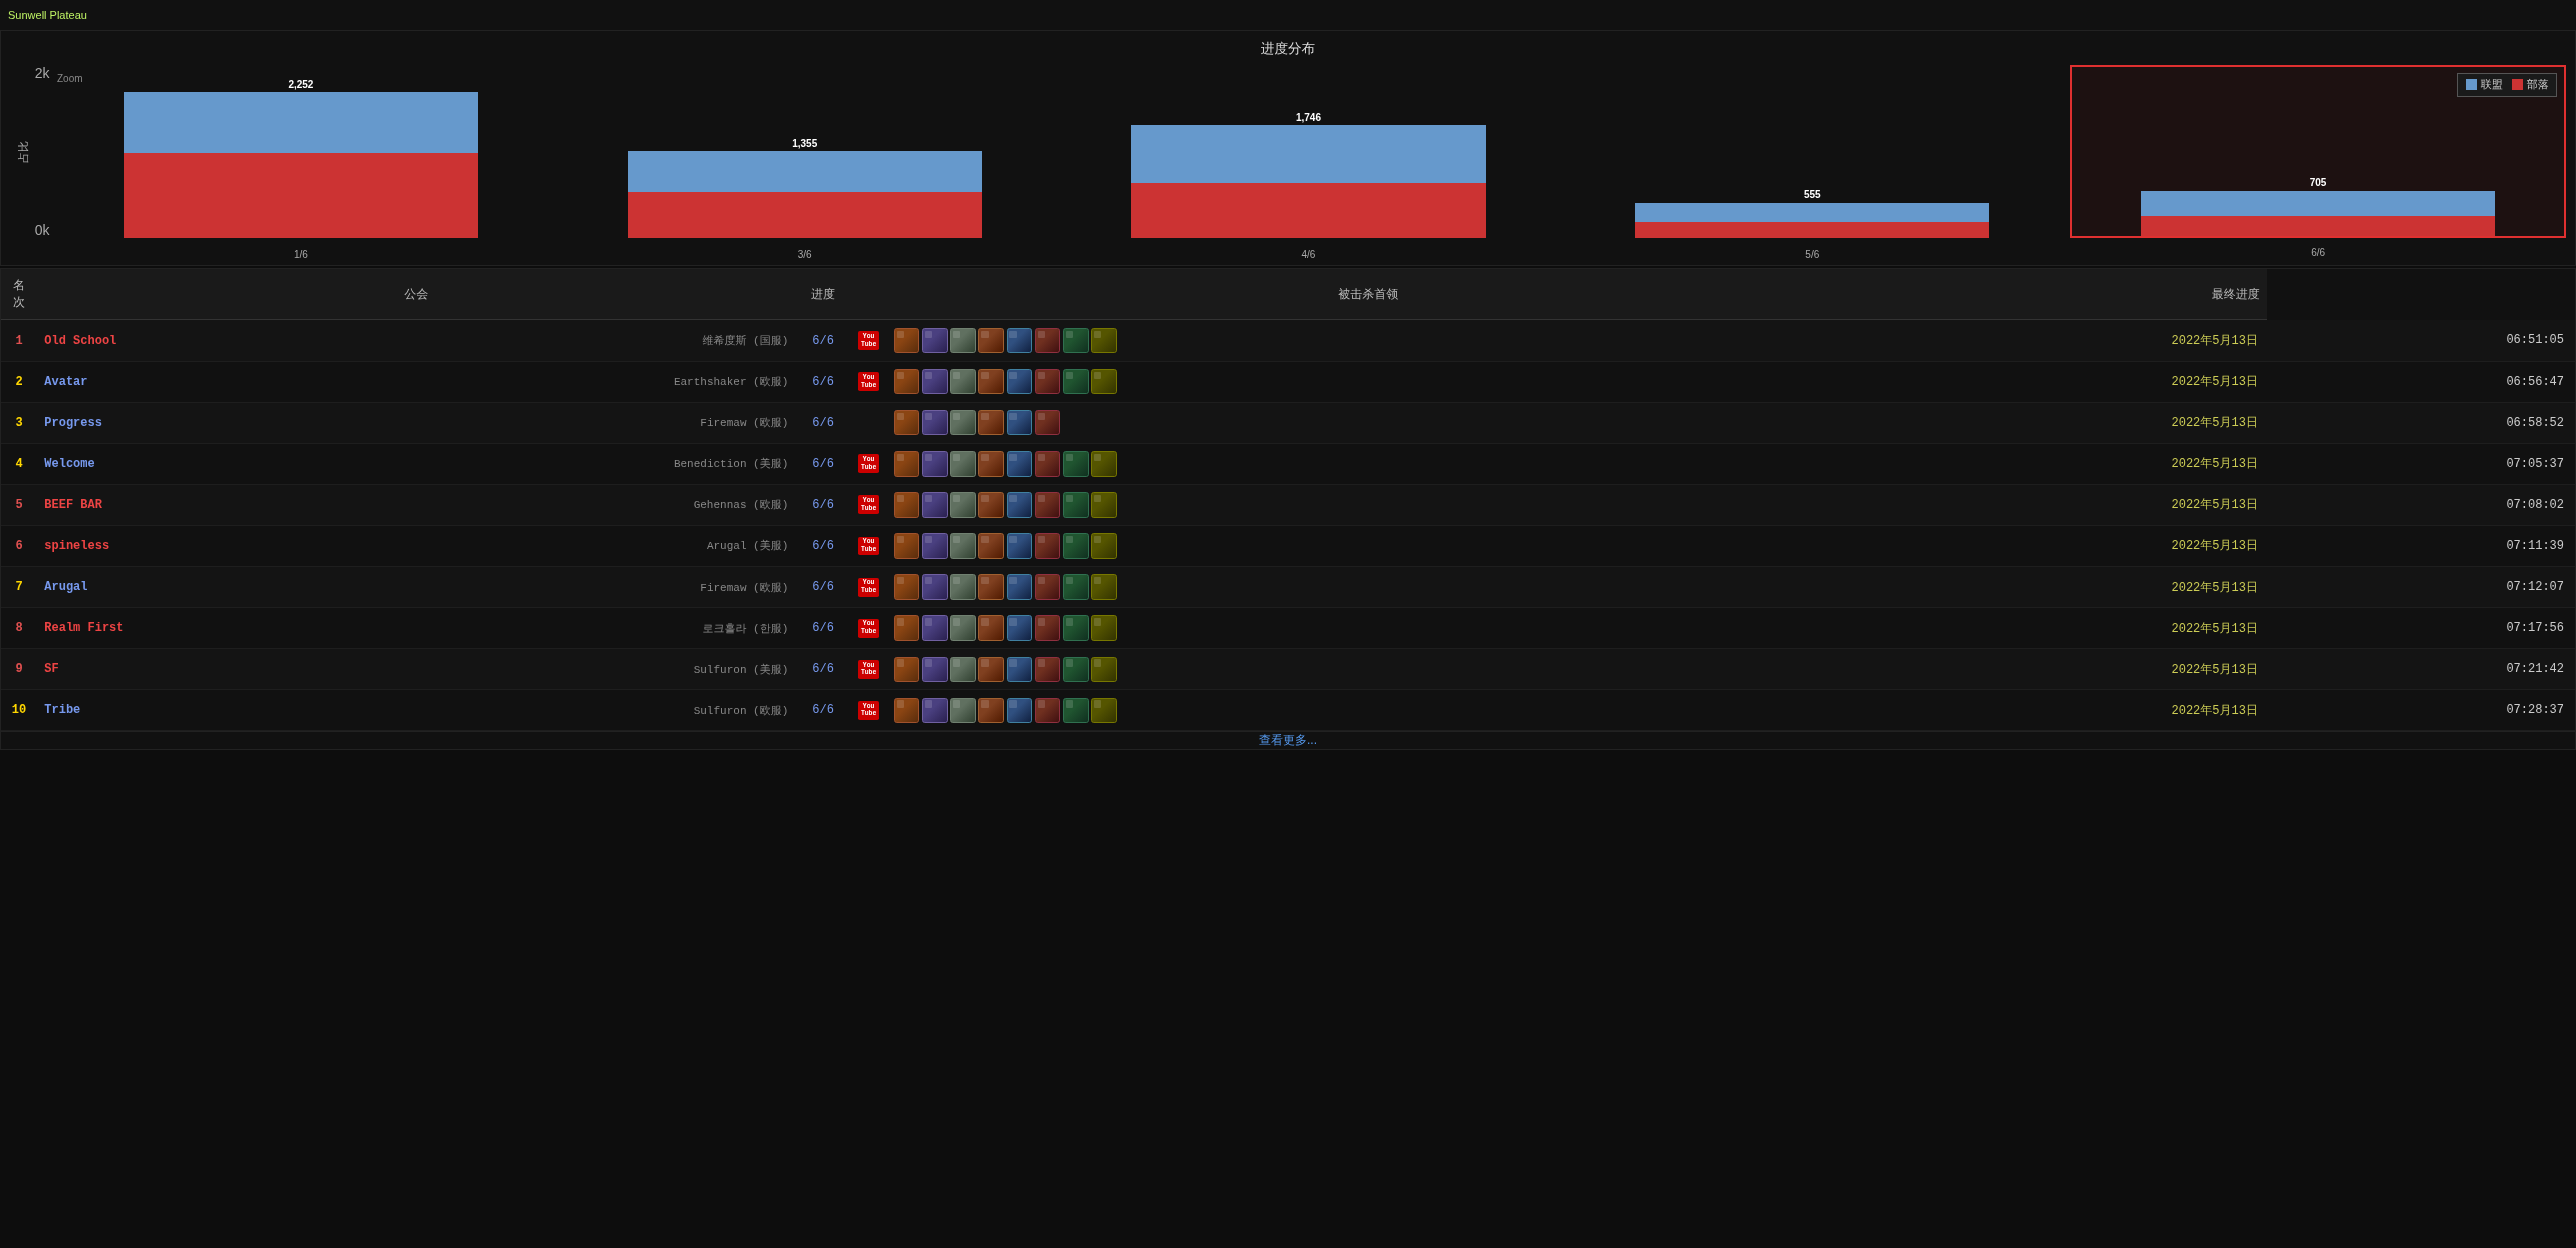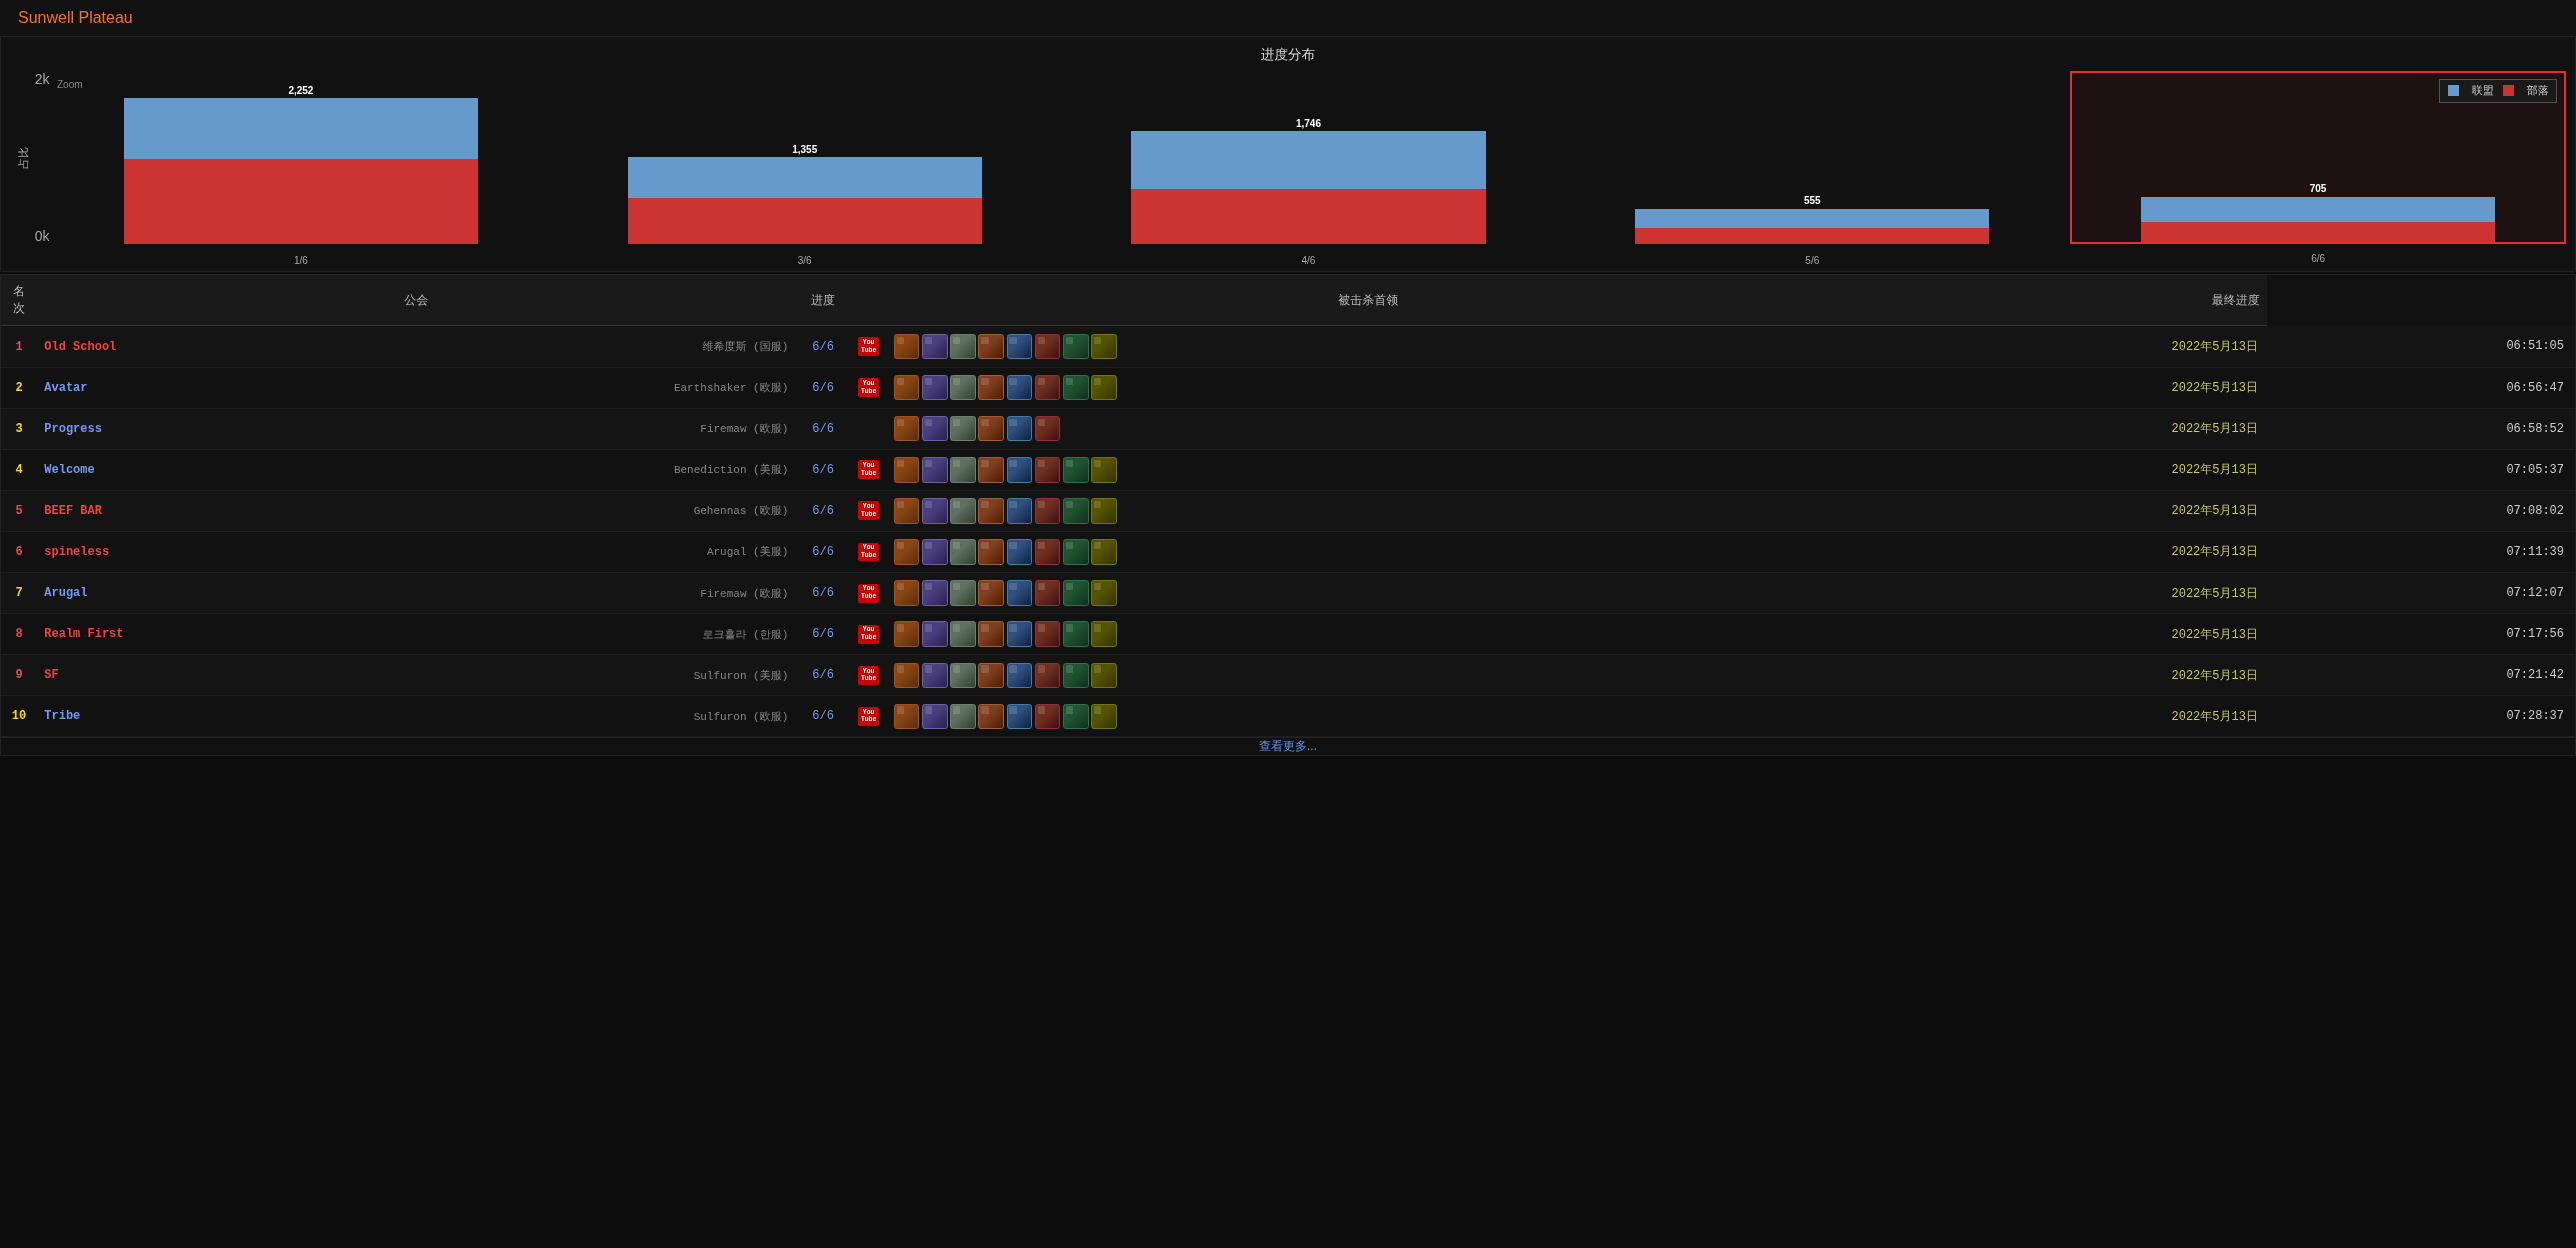--- a/index.html
+++ b/index.html
@@ -4,23 +4,23 @@
   <style>
     * { box-sizing: border-box; margin: 0; padding: 0; }
     body {
       background: #0d0d0d;
       color: #ccc;
       font-family: Arial, sans-serif;
       font-size: 12px;
       min-width: 910px;
     }
     .page-title {
-      color: #f97316;
-      font-size: 16px;
-      padding: 9px 18px;
+      color: #bef264;
+      font-size: 11px;
+      padding: 9px 8px;
       background: #111;
     }
 
     
     .chart-section {
       background: #111;
       border: 0.9px solid #222;
       padding: 9px 9px 0 9px;
       position: relative;
       margin: 0 0 1.8px 0;
@@ -119,21 +119,21 @@
       border: 0.9px solid #555;
       padding: 3.6px 7.3px;
       display: flex;
       gap: 9px;
       font-size: 11px;
       color: #ccc;
     }
     .legend-item {
       display: flex;
       align-items: center;
-      gap: 13px;
+      gap: 4px;
     }
     .legend-color {
       width: 11px;
       height: 11px;
       display: inline-block;
     }
     .zoom-label {
       position: absolute;
       left: 47px;
       top: 7.3px;

